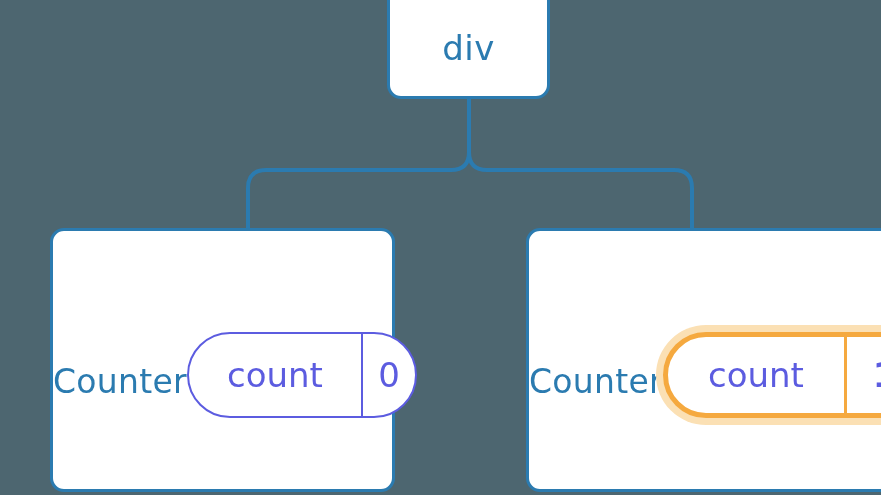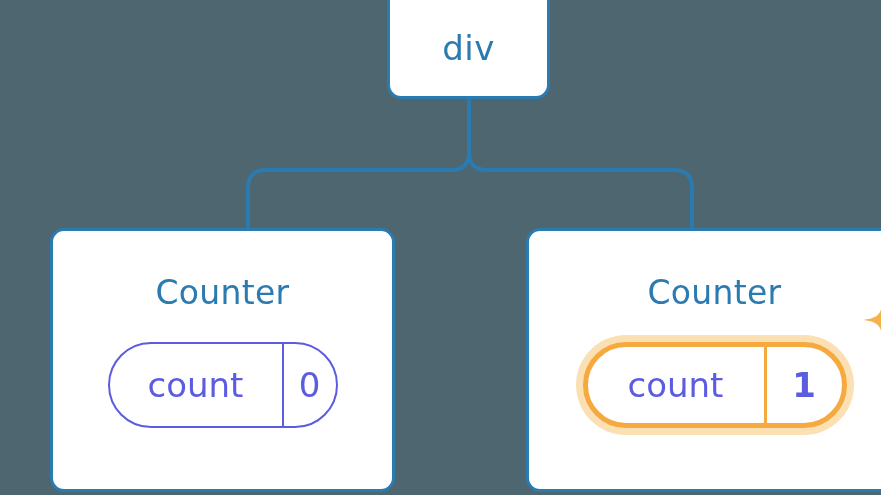--- a/index.html
+++ b/index.html
@@ -54,21 +54,21 @@
   }
 
   
   .card {
     position: absolute;
     box-sizing: border-box;
     background: #ffffff;
     border: 3px solid #2b7bb0;
     border-radius: 14px;
     display: flex;
-    flex-direction: column;
+    flex-direction: row;
     align-items: center;
   }
   .card-left {
     left: 2px;
     top: 228px;
     width: 345px;
     height: 264px;
   }
   .card-right {
     left: 478px;

